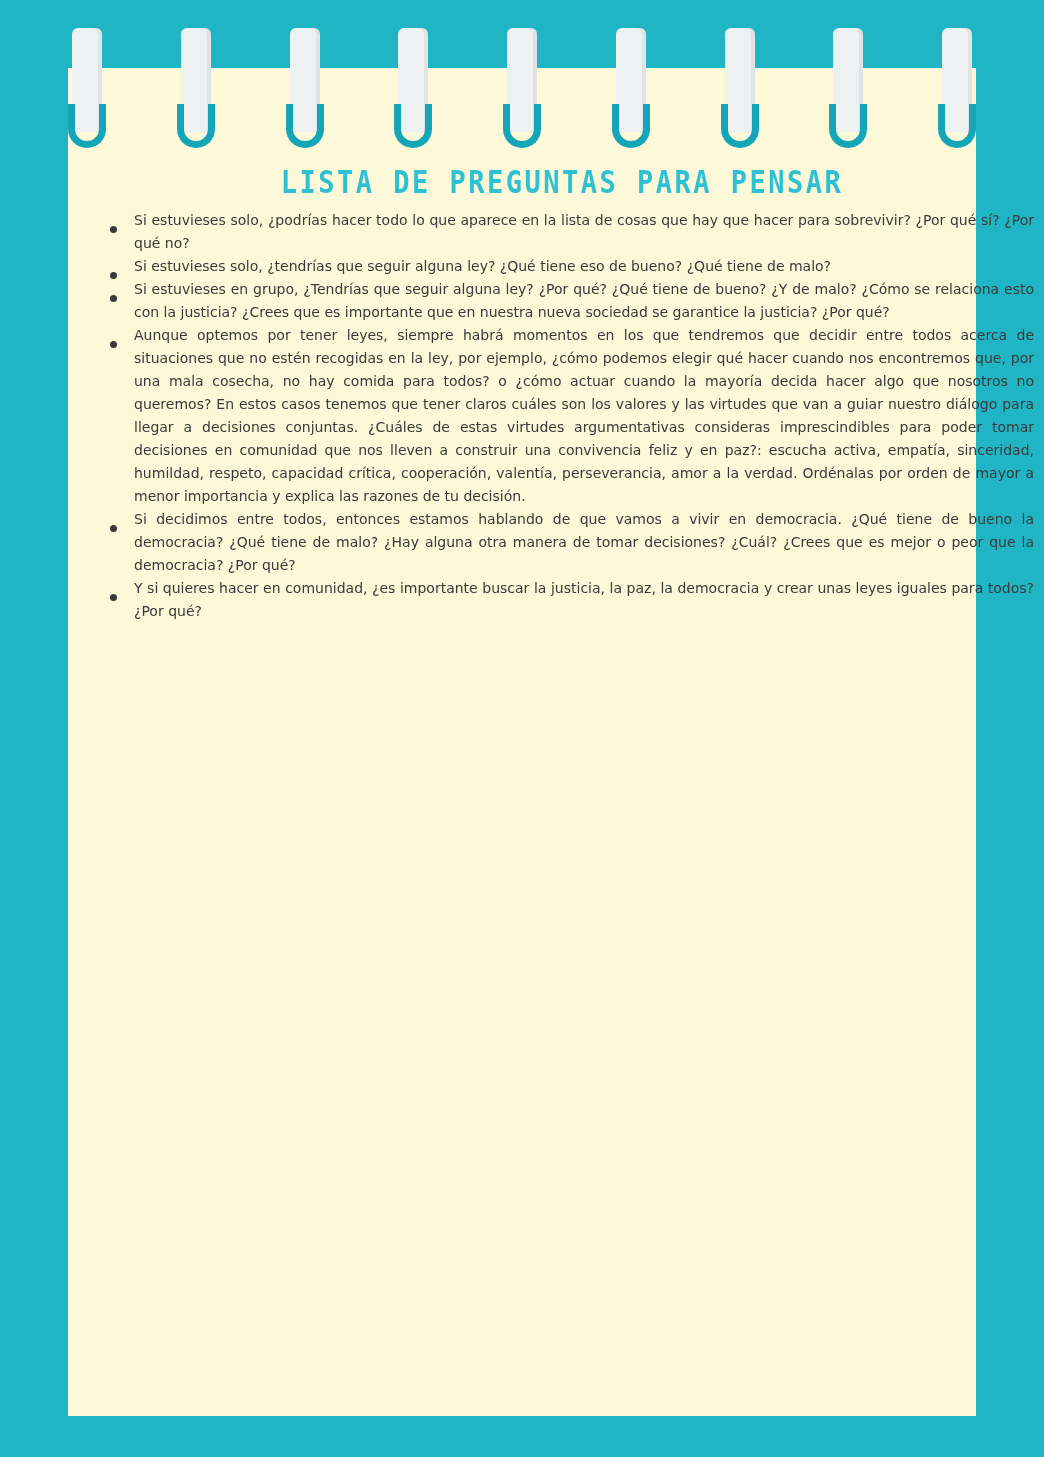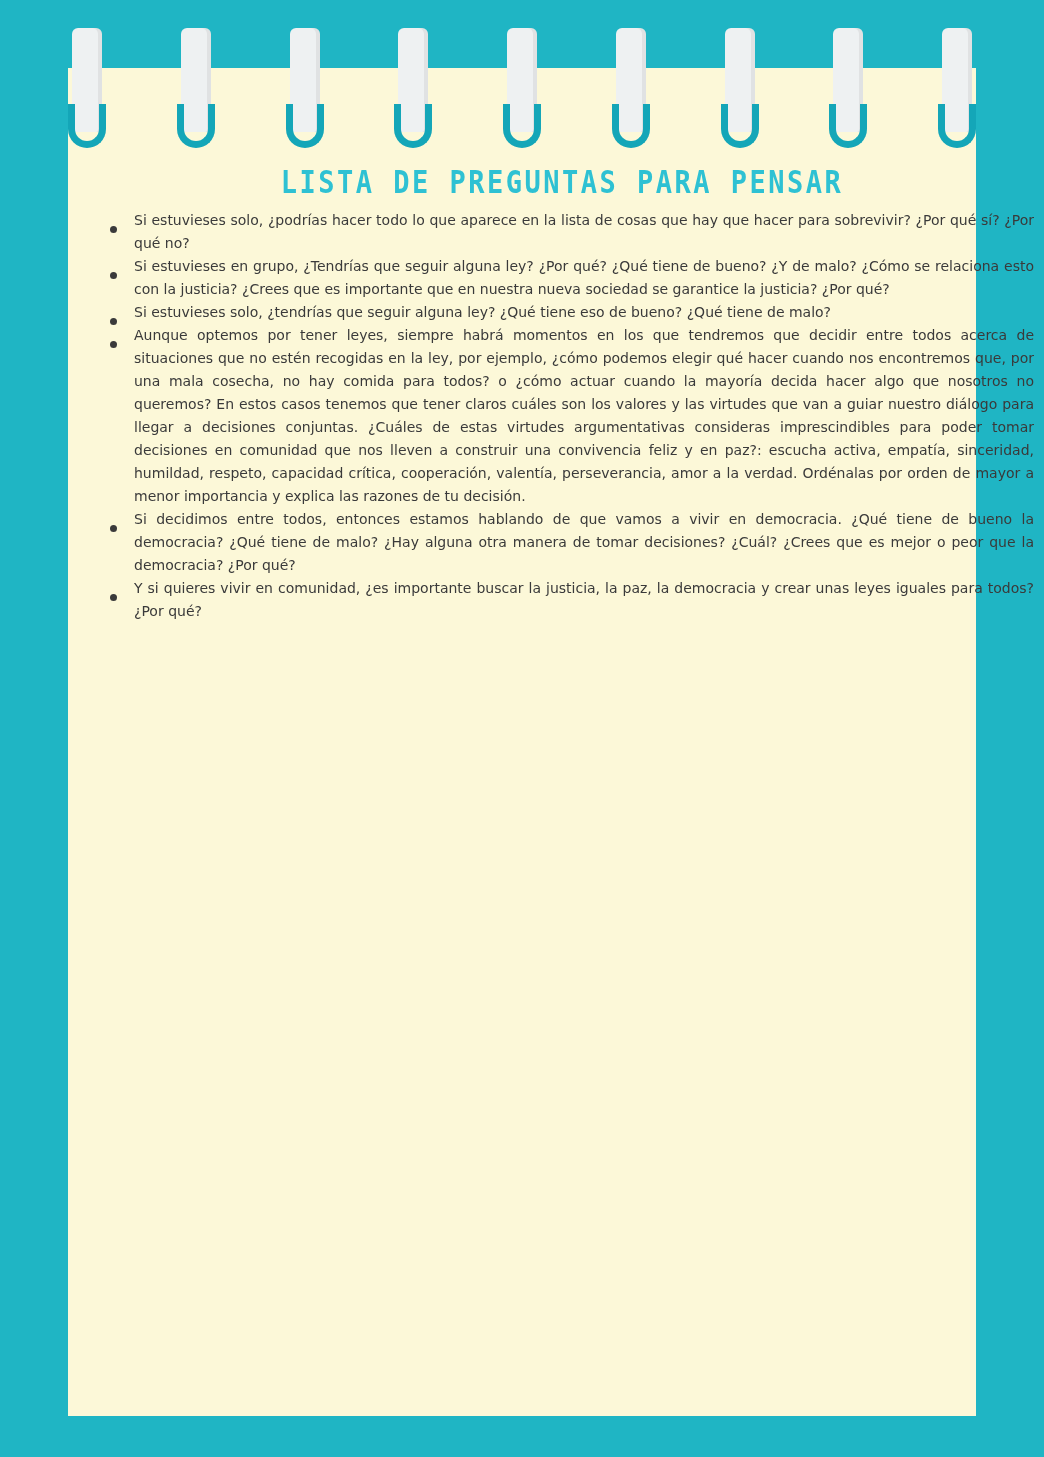--- a/index.html
+++ b/index.html
@@ -164,30 +164,30 @@
       </div>
     </div>
 
   <div class="content">
     <h1 class="title">LISTA DE PREGUNTAS PARA PENSAR</h1>
     <ul class="list">
         <li>
           <span>Si estuvieses solo, ¿podrías hacer todo lo que aparece en la lista de cosas que hay que hacer para sobrevivir? ¿Por qué sí? ¿Por qué no?</span>
         </li>
         <li>
-          <span>Si estuvieses en grupo, ¿Tendrías que seguir alguna ley? ¿Por qué? ¿Qué tiene de bueno? ¿Y de malo? ¿Cómo se relaciona esto con la justicia? ¿Crees que es importante que en nuestra nueva sociedad se garantice la justicia? ¿Por qué?</span>
+          <span>Si estuvieses solo, ¿tendrías que seguir alguna ley? ¿Qué tiene eso de bueno? ¿Qué tiene de malo?</span>
         </li>
         <li>
-          <span>Si estuvieses solo, ¿tendrías que seguir alguna ley? ¿Qué tiene eso de bueno? ¿Qué tiene de malo?</span>
+          <span>Si estuvieses en grupo, ¿Tendrías que seguir alguna ley? ¿Por qué? ¿Qué tiene de bueno? ¿Y de malo? ¿Cómo se relaciona esto con la justicia? ¿Crees que es importante que en nuestra nueva sociedad se garantice la justicia? ¿Por qué?</span>
         </li>
         <li>
           <span>Aunque optemos por tener leyes, siempre habrá momentos en los que tendremos que decidir entre todos acerca de situaciones que no estén recogidas en la ley, por ejemplo, ¿cómo podemos elegir qué hacer cuando nos encontremos que, por una mala cosecha, no hay comida para todos? o ¿cómo actuar cuando la mayoría decida hacer algo que nosotros no queremos? En estos casos tenemos que tener claros cuáles son los valores y las virtudes que van a guiar nuestro diálogo para llegar a decisiones conjuntas. ¿Cuáles de estas virtudes argumentativas consideras imprescindibles para poder tomar decisiones en comunidad que nos lleven a construir una convivencia feliz y en paz?: escucha activa, empatía, sinceridad, humildad, respeto, capacidad crítica, cooperación, valentía, perseverancia, amor a la verdad. Ordénalas por orden de mayor a menor importancia y explica las razones de tu decisión.</span>
         </li>
         <li>
           <span>Si decidimos entre todos, entonces estamos hablando de que vamos a vivir en democracia. ¿Qué tiene de bueno la democracia? ¿Qué tiene de malo? ¿Hay alguna otra manera de tomar decisiones? ¿Cuál? ¿Crees que es mejor o peor que la democracia? ¿Por qué?</span>
         </li>
         <li>
-          <span>Y si quieres vivir en comunidad, ¿es importante buscar la justicia, la paz, la democracia y crear unas leyes iguales para todos? ¿Por qué?</span>
+          <span>Y si quieres hacer en comunidad, ¿es importante buscar la justicia, la paz, la democracia y crear unas leyes iguales para todos? ¿Por qué?</span>
         </li>
       </ul>
   </div>
 
 </div>
 
 </body></html>

